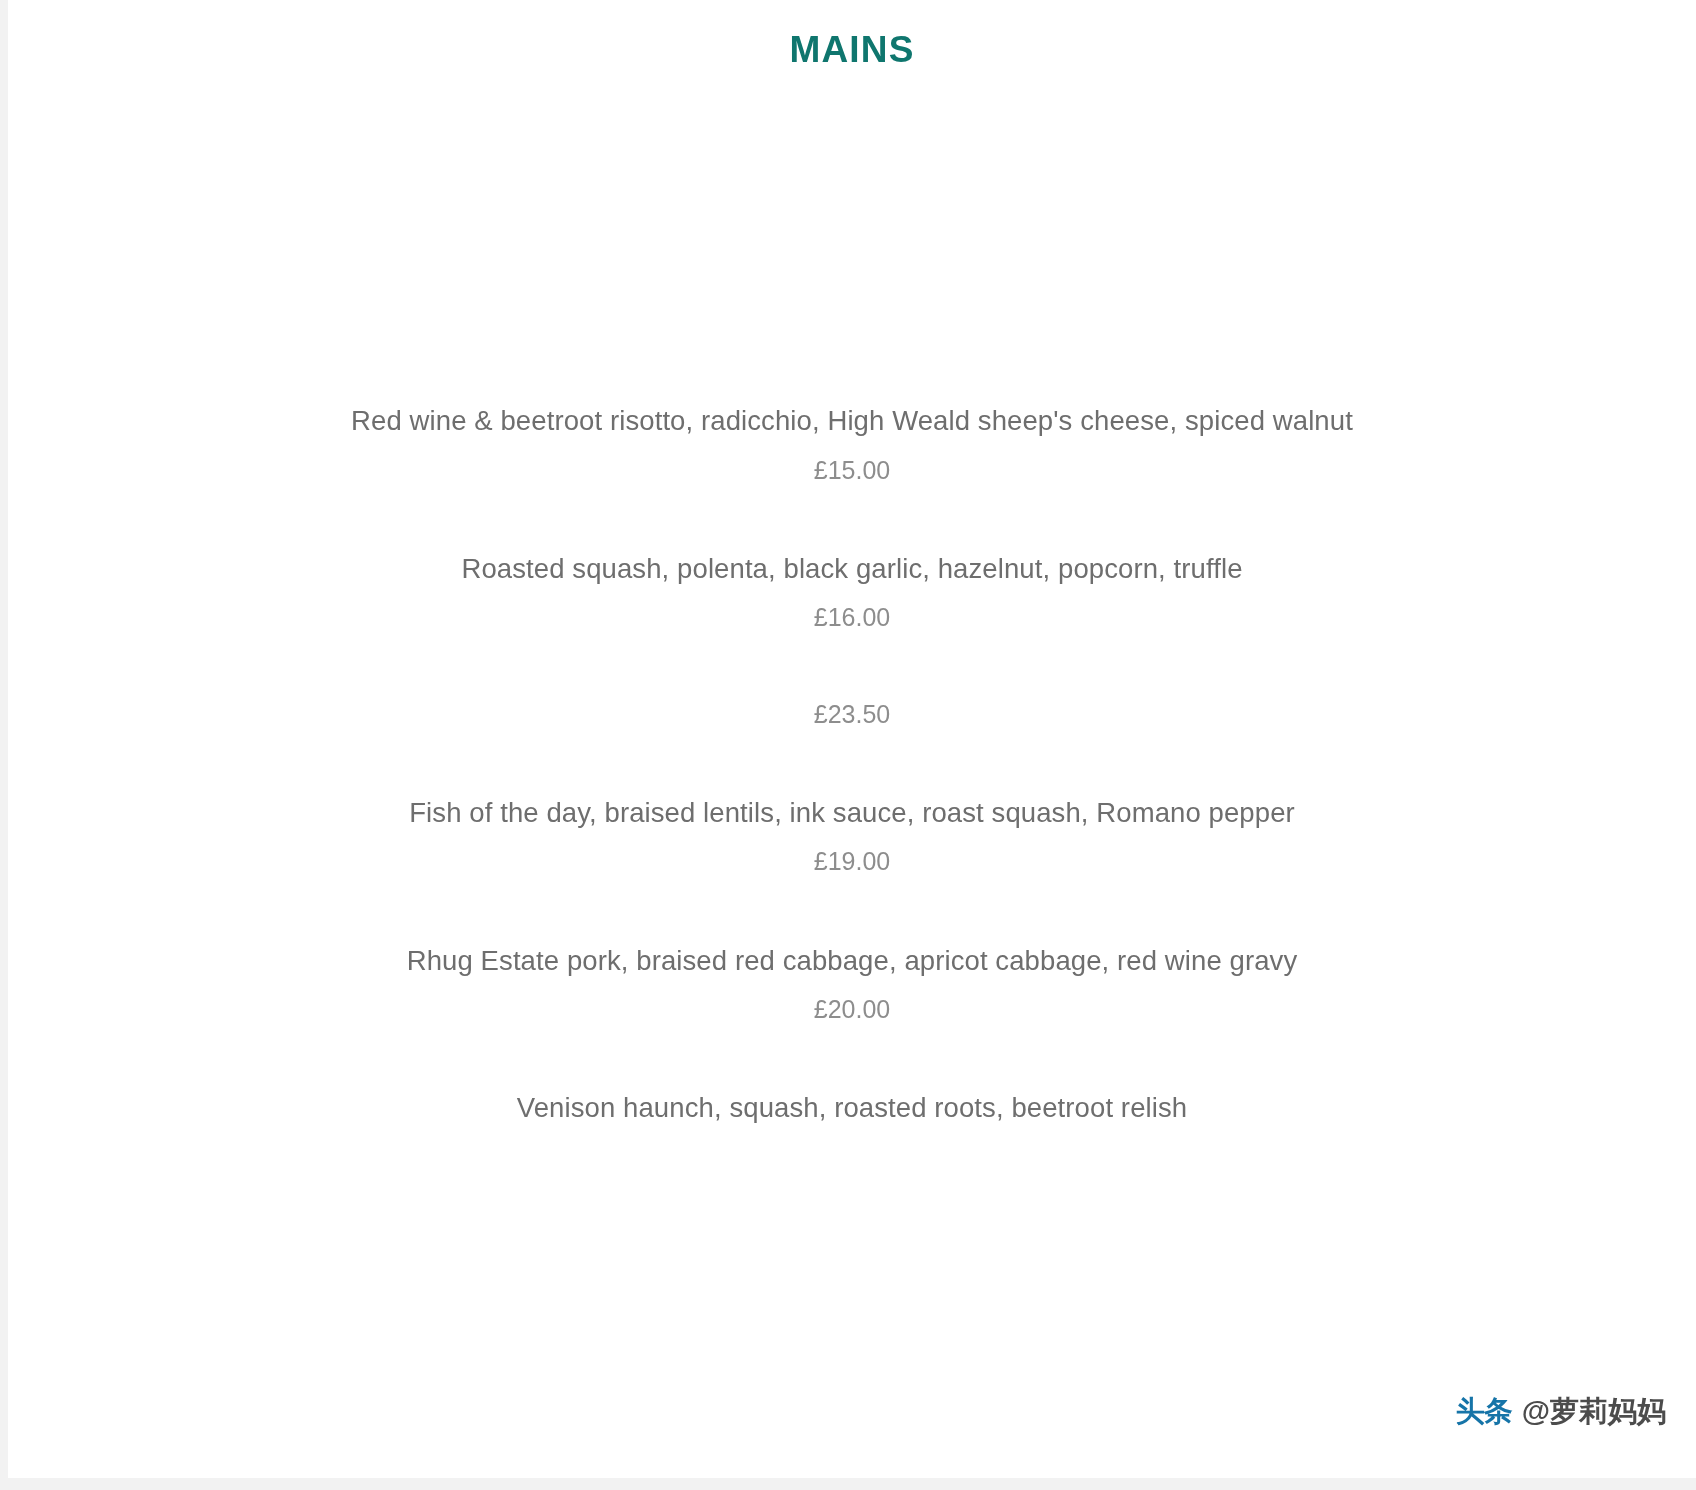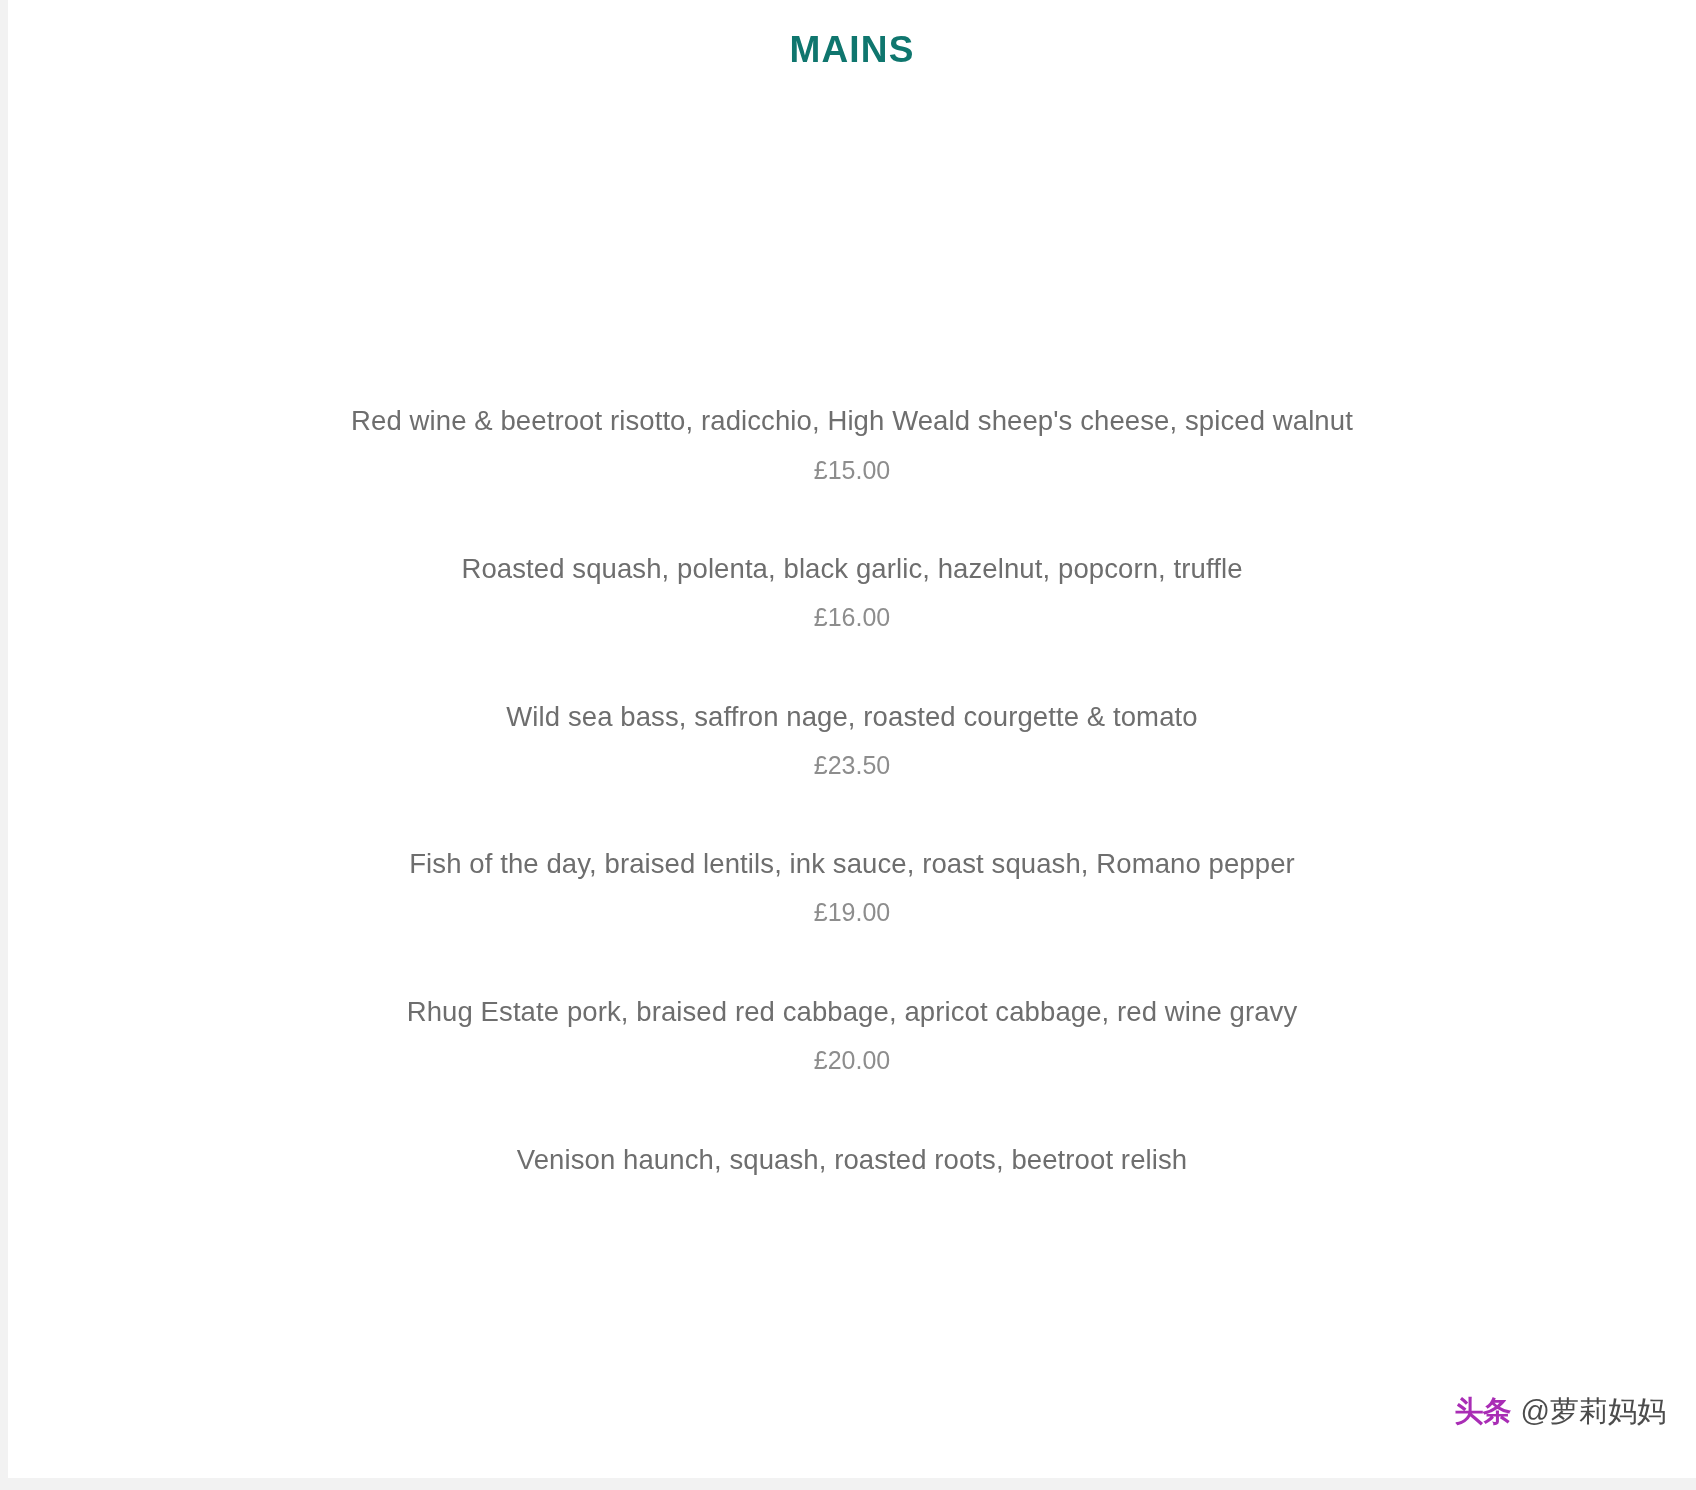--- a/index.html
+++ b/index.html
@@ -79,26 +79,26 @@
     align-items: center;
     gap: 10px;
     font-size: 29px;
     font-weight: bold;
     color: #4a4a4a;
     opacity: 0.92;
   }
   .watermark .wm-logo {
     font-size: 29px;
     font-weight: bold;
-    color: #a21caf;
+    color: #0369a1;
     letter-spacing: -1px;
   }
   .watermark .wm-handle {
     font-size: 29px;
-    font-weight: normal;
+    font-weight: bold;
     color: #3d3d3d;
   }
 </style>
 </head>
 <body>
 
 <div class="page-backdrop"></div>
 <div class="page-sheet"></div>
 
 <div class="menu-wrap">
@@ -111,21 +111,20 @@
       <div class="item-name">Red wine &amp; beetroot risotto, radicchio, High Weald sheep's cheese, spiced walnut</div>
       <div class="item-price">£15.00</div>
     </div>
 
     <div class="menu-item">
       <div class="item-name">Roasted squash, polenta, black garlic, hazelnut, popcorn, truffle</div>
       <div class="item-price">£16.00</div>
     </div>
 
     <div class="menu-item">
-      <div class="item-name">Wild sea bass, saffron nage, roasted courgette &amp; tomato</div>
       <div class="item-price">£23.50</div>
     </div>
 
     <div class="menu-item">
       <div class="item-name">Fish of the day, braised lentils, ink sauce, roast squash, Romano pepper</div>
       <div class="item-price">£19.00</div>
     </div>
 
     <div class="menu-item">
       <div class="item-name">Rhug Estate pork, braised red cabbage, apricot cabbage, red wine gravy</div>

